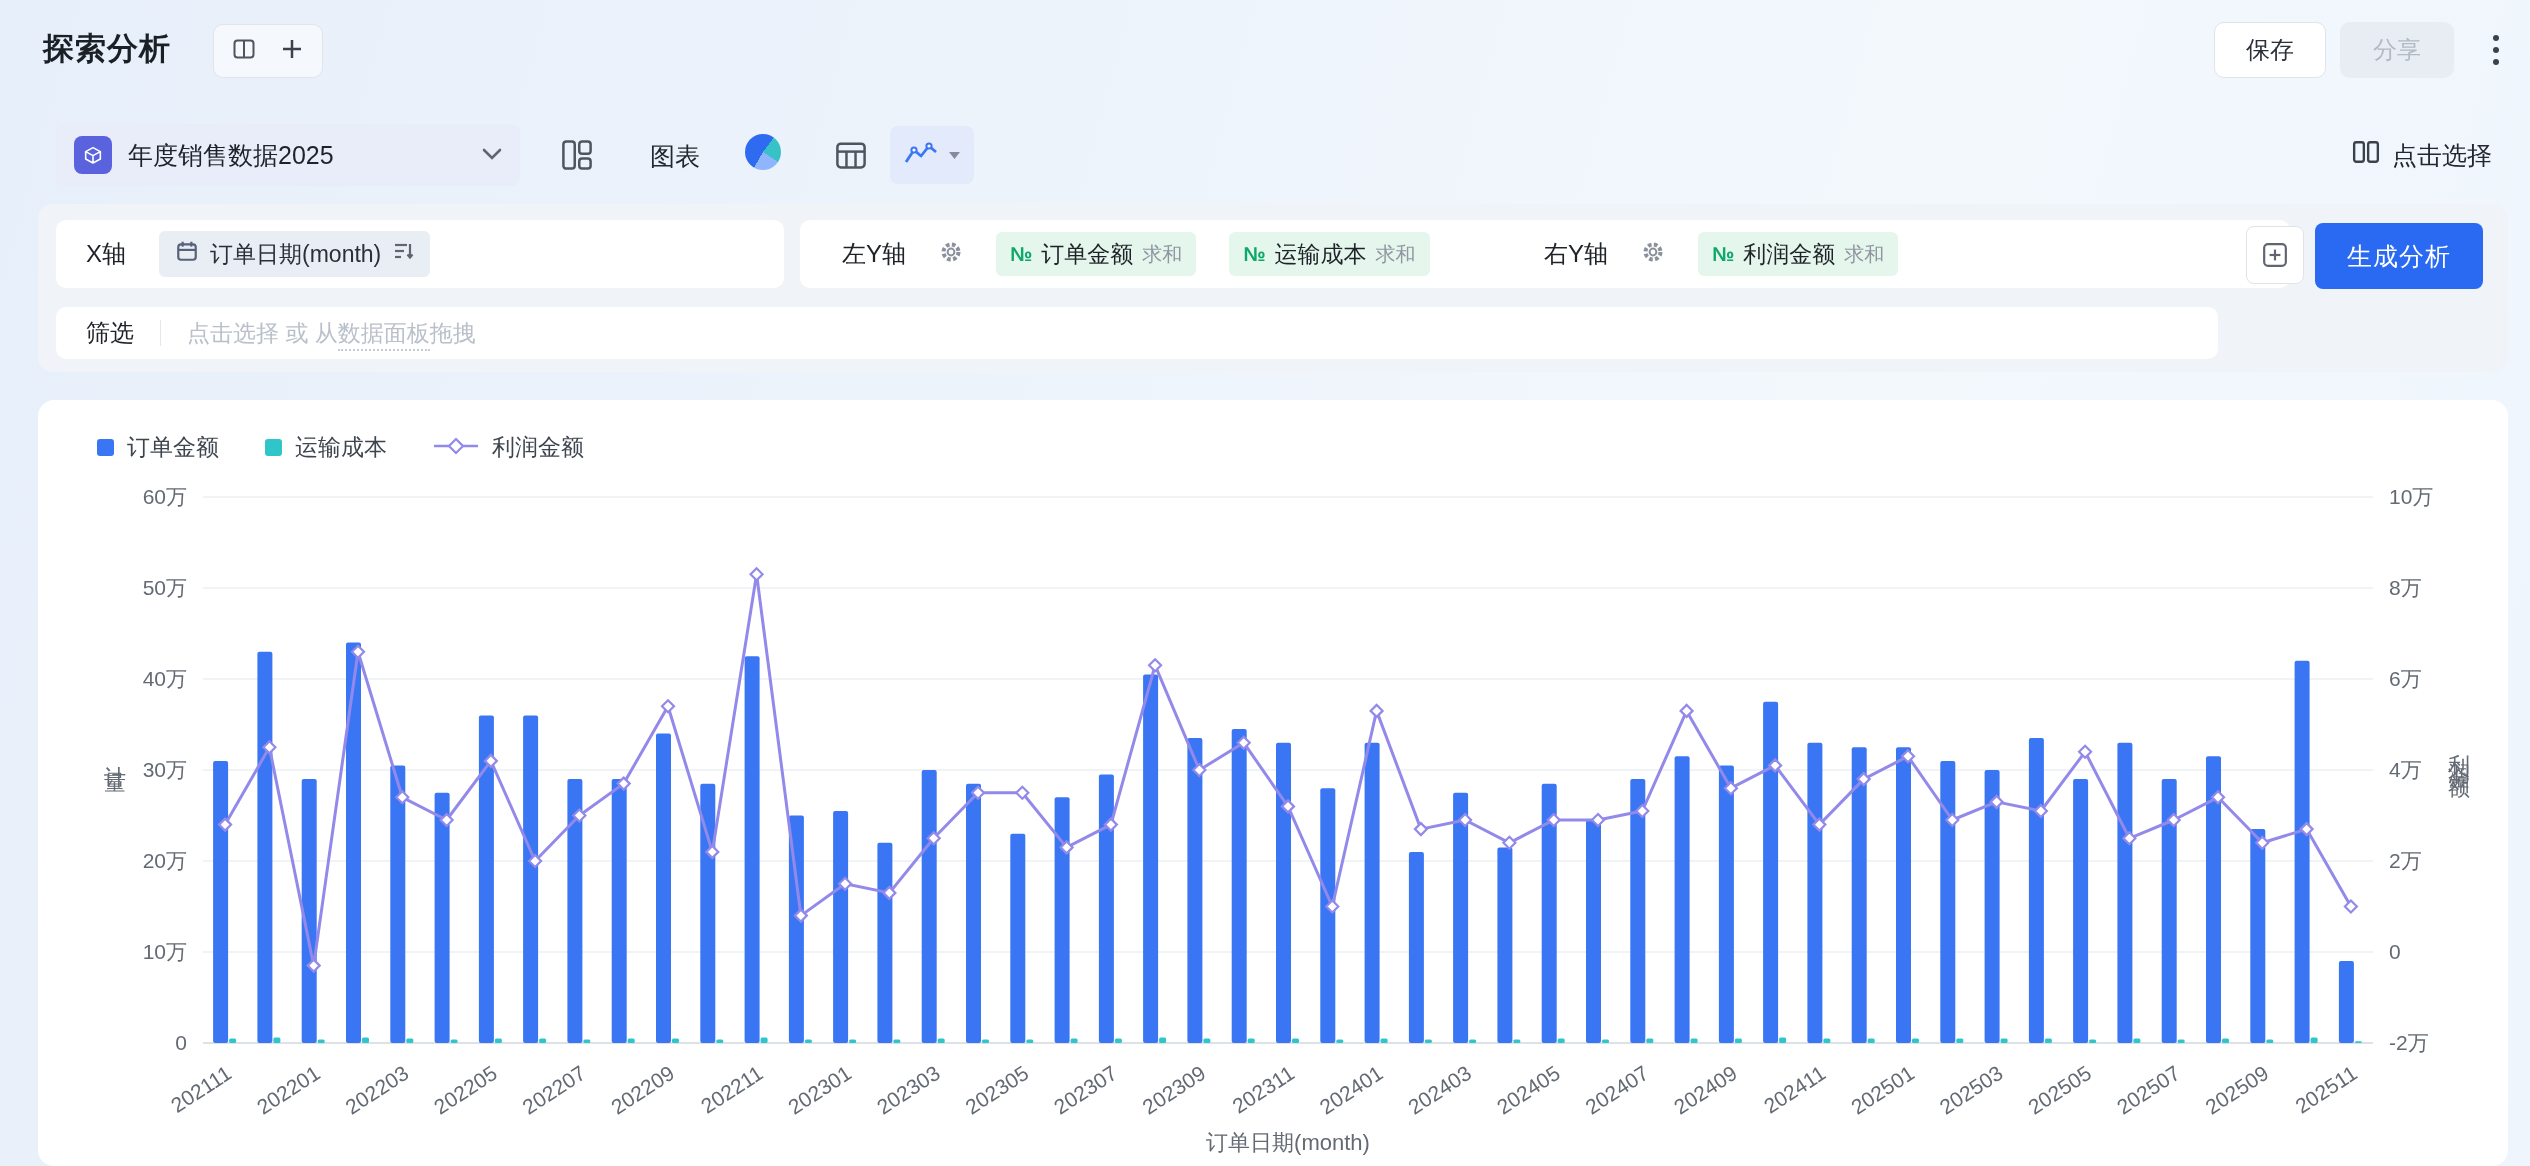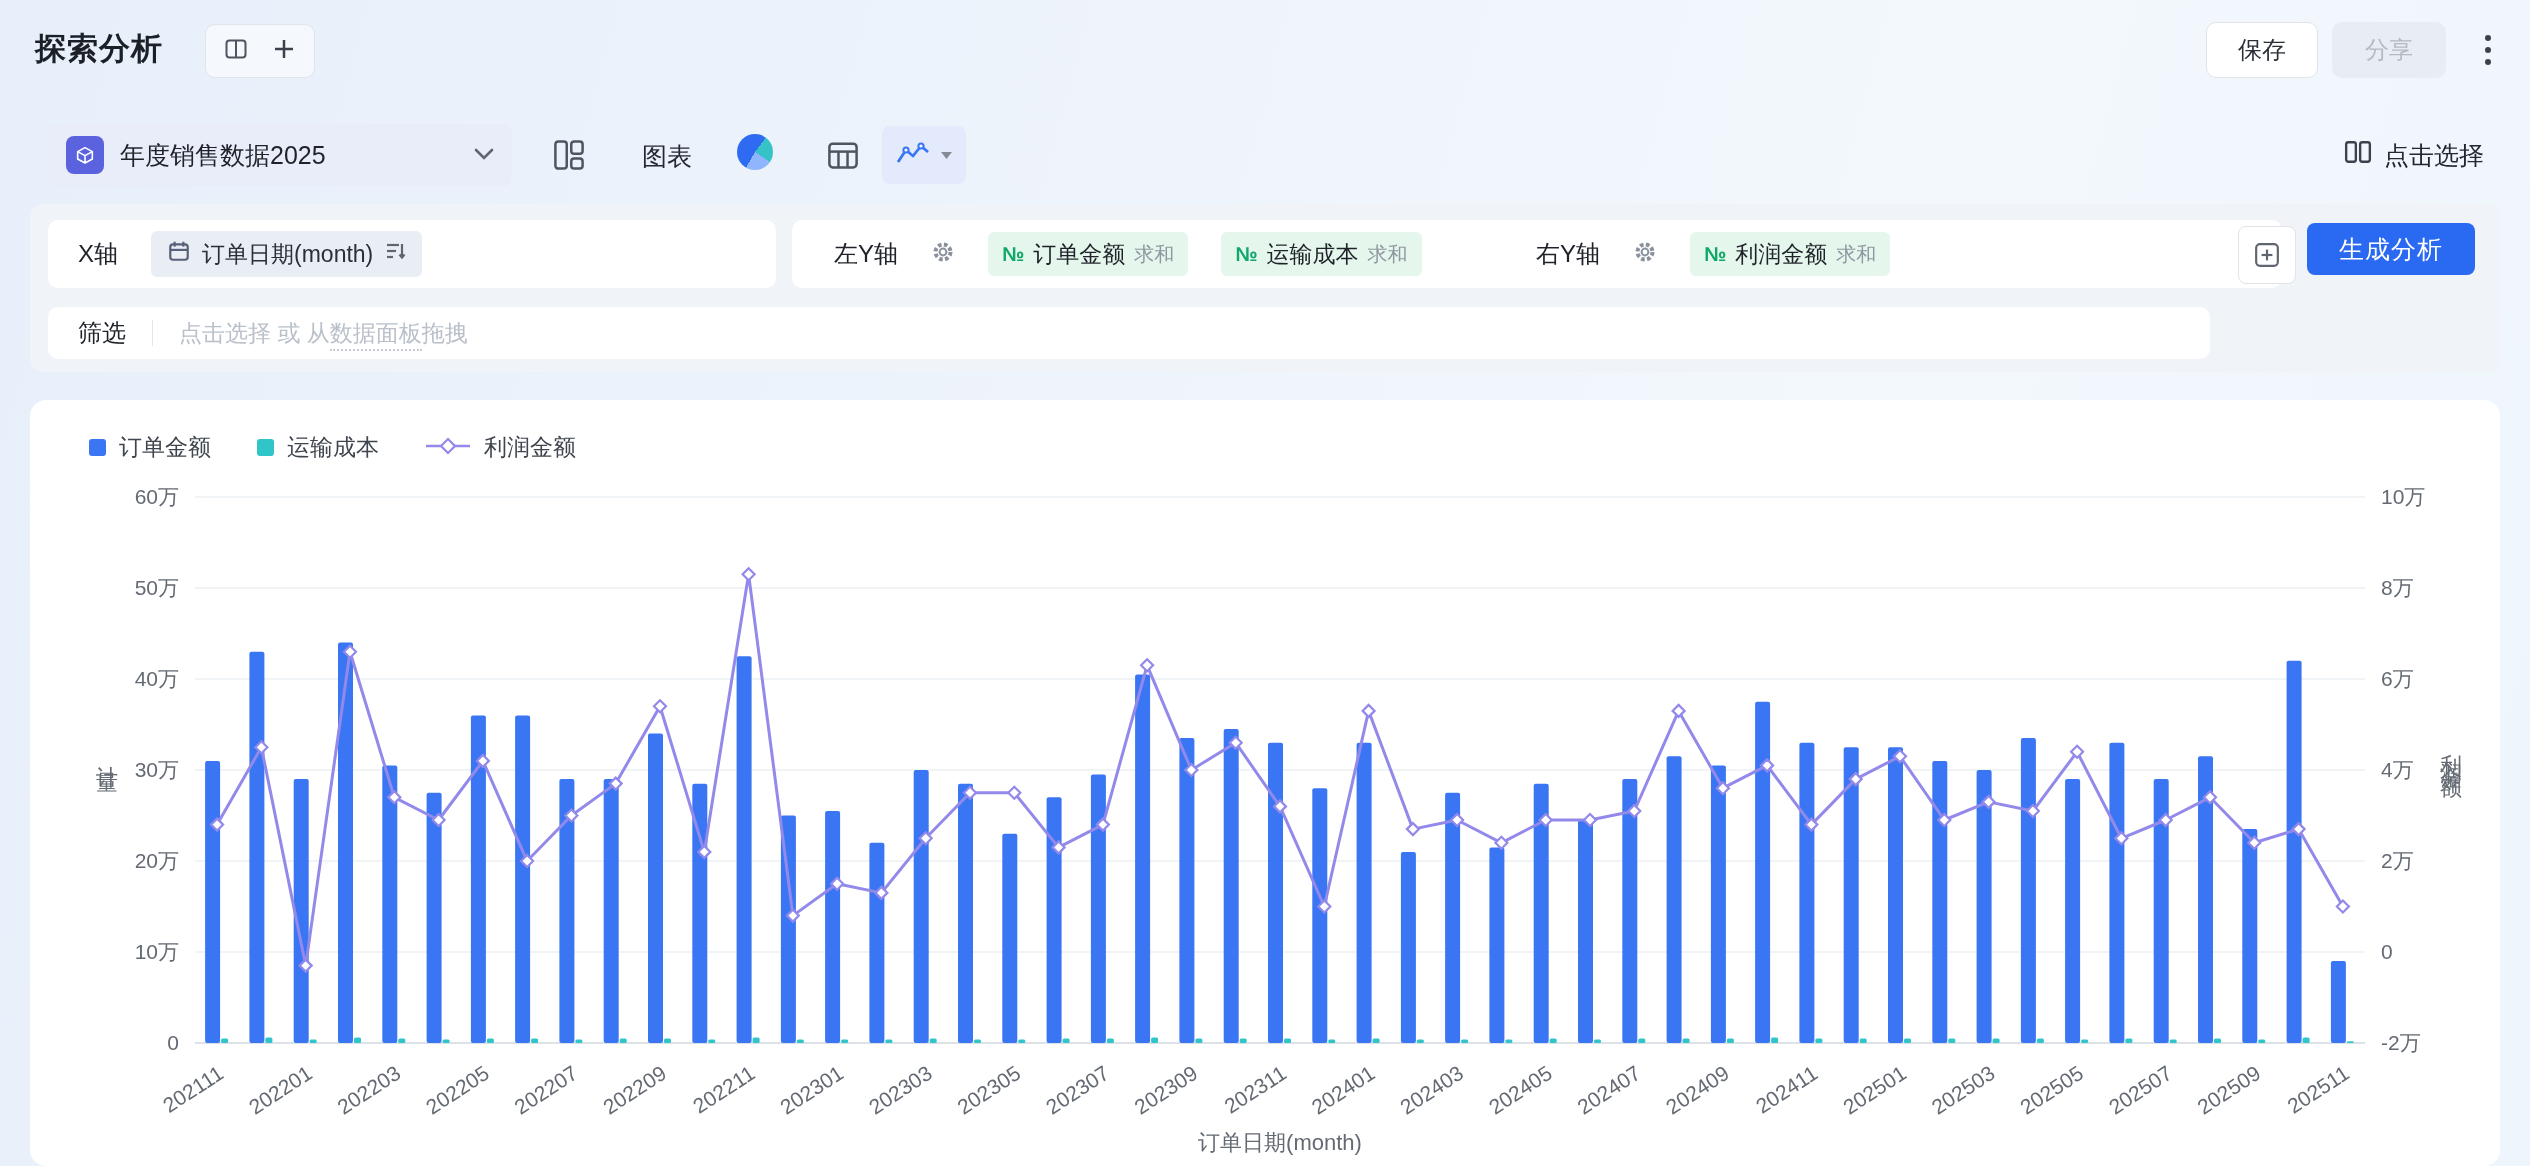--- a/index.html
+++ b/index.html
@@ -3,21 +3,21 @@
 <meta charset="utf-8">
 <style>
   *{box-sizing:border-box;margin:0;padding:0;}
   html,body{width:2530px;height:1166px;}
   body{
     font-family:"Liberation Sans","DejaVu Sans",sans-serif;
     color:#1f2329;
     background:linear-gradient(105deg,#e7effa 0%,#edf3fb 35%,#f3f8fd 70%,#eef5fc 100%);
     position:relative;overflow:hidden;
   }
-  .abs{position:absolute;}
+  .abs{position:absolute;margin-left:8px;}
   button{font-family:inherit;cursor:pointer;}
 
   
   #page-title{left:35px;top:28px;font-size:31px;font-weight:700;letter-spacing:1px;color:#1b1f26;}
   #view-tabs{left:205px;top:24px;height:54px;border:1px solid #e1e5eb;border-radius:10px;
     background:rgba(255,255,255,.55);display:flex;align-items:center;gap:24px;padding:0 18px;}
   #save-btn{left:2206px;top:22px;width:112px;height:56px;background:#fff;border:1px solid #e0e4e9;
     border-radius:10px;font-size:24px;color:#2a2f38;display:flex;align-items:center;justify-content:center;}
   #share-btn{left:2332px;top:22px;width:114px;height:56px;background:#e8edf3;border:none;
     border-radius:10px;font-size:24px;color:#b2bac4;display:flex;align-items:center;justify-content:center;}
@@ -45,21 +45,21 @@
   #box-left-y{left:762px;width:794px;padding-left:42px;}
   #box-right-y{left:1476px;width:776px;}
   .cfg-label{font-size:24px;color:#1f2329;white-space:nowrap;}
   .field-pill{height:46px;background:#e9edf4;border-radius:6px;display:flex;align-items:center;gap:11px;padding:0 16px;font-size:23px;color:#2a2f38;cursor:pointer;}
   .measure-pill{height:44px;background:#e5f6ec;border-radius:6px;display:flex;align-items:center;gap:9px;padding:0 14px;cursor:pointer;}
   .measure-glyph{color:#0ea868;font-size:20px;font-weight:700;}
   .measure-name{font-size:23px;color:#1f2329;}
   .measure-agg{font-size:20px;color:#8f96a1;}
   #add-panel-btn{left:2208px;top:22px;width:58px;height:58px;background:#fff;border:1px solid #e0e4e9;border-radius:8px;
     display:flex;align-items:center;justify-content:center;position:absolute;}
-  #generate-btn{left:2277px;top:19px;width:168px;height:52px;border:none;border-radius:8px;color:#fff;font-size:25px;
+  #generate-btn{left:2277px;top:19px;width:168px;height:66px;border:none;border-radius:8px;color:#fff;font-size:25px;
     display:flex;align-items:center;justify-content:center;position:absolute;background:#2a6af2;letter-spacing:1px;}
   #filter-box{left:18px;top:103px;width:2162px;height:52px;border-radius:10px;background:#fff;
     display:flex;align-items:center;gap:26px;padding:0 30px;position:absolute;cursor:pointer;}
   .filter-divider{width:1px;height:26px;background:#e4e8ee;}
   .placeholder{font-size:23px;color:#b9c0ca;white-space:pre;}
   .placeholder .dashed{border-bottom:2px dotted #c5ccd6;padding-bottom:3px;}
 
   
   #chart-card{left:30px;top:400px;width:2470px;height:766px;background:#fff;border-radius:16px;}
   #legend{left:59px;top:32px;display:flex;gap:46px;align-items:center;font-size:23px;color:#3f454e;position:absolute;}

